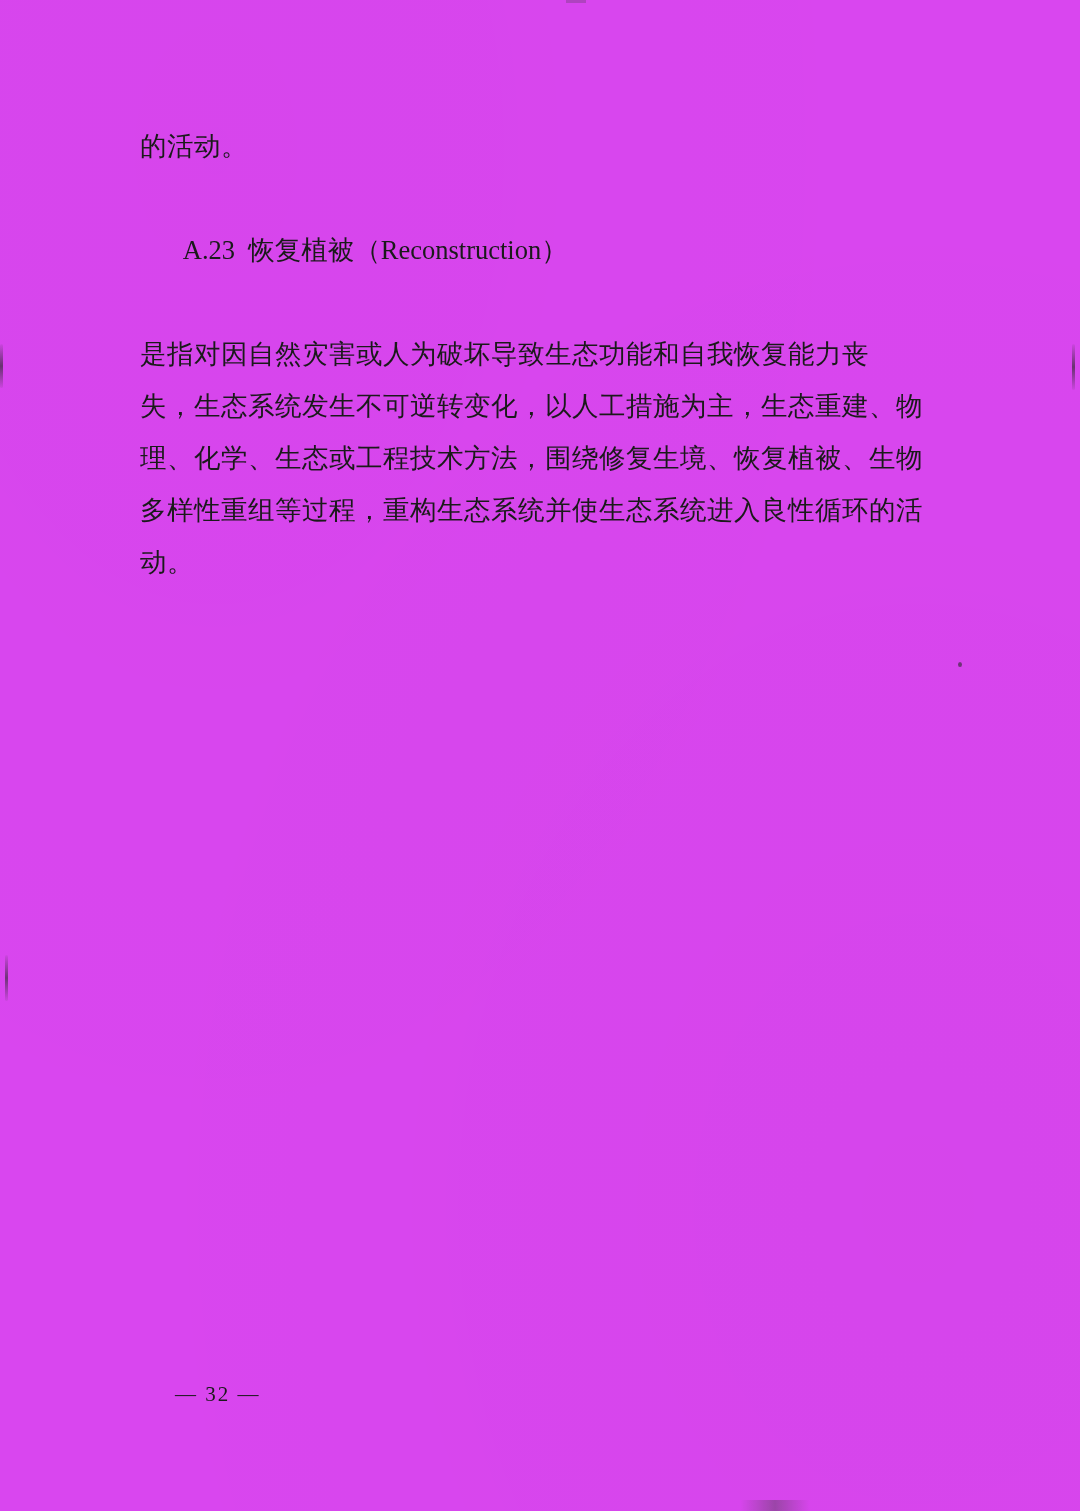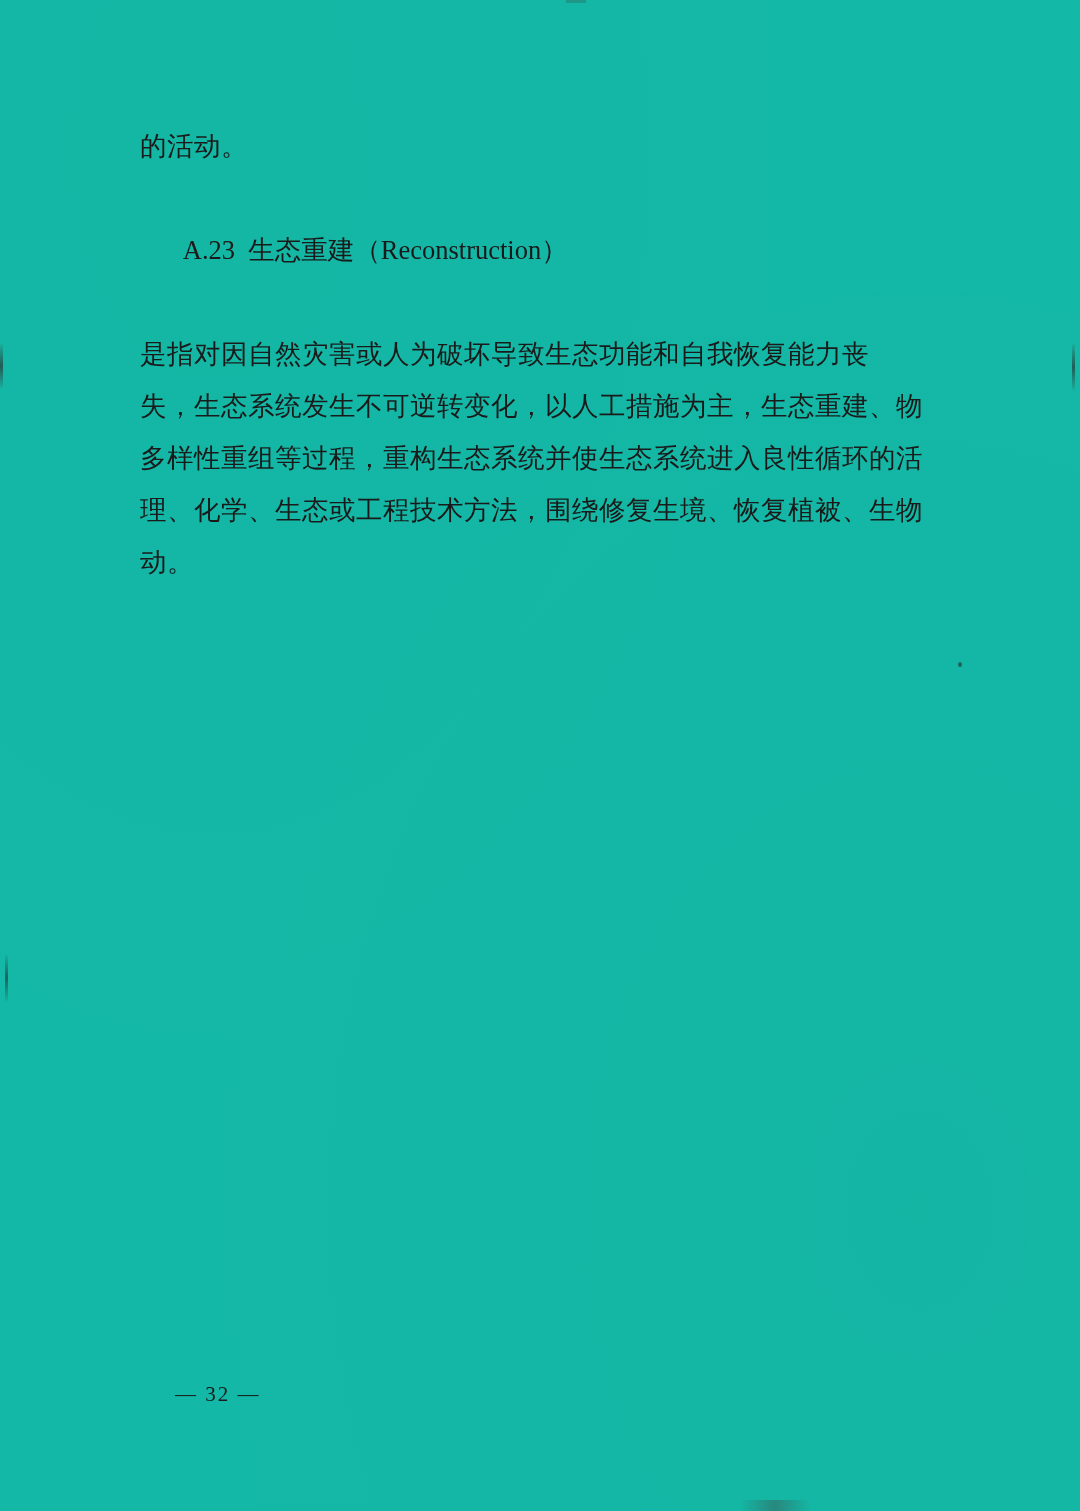--- a/index.html
+++ b/index.html
@@ -4,21 +4,21 @@
 <style>
   html, body {
     margin: 0;
     padding: 0;
     background: #ffffff;
   }
   .page {
     position: relative;
     width: 1080px;
     height: 1511px;
-    background: #14b8a6;
+    background: #d946ef;
     overflow: hidden;
     font-family: "Liberation Serif", serif;
     color: #1a1a1a;
   }
   
   .paper-tint {
     position: absolute;
     inset: 0;
     background:
       radial-gradient(ellipse at 20% 10%, rgba(0,0,0,0.012), rgba(0,0,0,0) 60%),
@@ -128,28 +128,28 @@
   <div class="edge-mark mark-right-top"></div>
   <div class="edge-mark mark-left-mid"></div>
   <div class="edge-mark mark-dot"></div>
   <div class="edge-mark mark-bottom-smudge"></div>
 
   <div class="content">
 
     <div class="line">的活动。</div>
 
     <div class="heading-line">
-      <span class="heading-num">A.23  生态重建（Reconstruction）</span>
+      <span class="heading-num">A.23  恢复植被（Reconstruction）</span>
     </div>
 
     <div class="body-block">
       <div class="line">是指对因自然灾害或人为破坏导致生态功能和自我恢复能力丧</div>
       <div class="line">失，生态系统发生不可逆转变化，以人工措施为主，生态重建、物</div>
+      <div class="line">理、化学、生态或工程技术方法，围绕修复生境、恢复植被、生物</div>
       <div class="line">多样性重组等过程，重构生态系统并使生态系统进入良性循环的活</div>
-      <div class="line">理、化学、生态或工程技术方法，围绕修复生境、恢复植被、生物</div>
       <div class="line">动。</div>
     </div>
 
   </div>
 
   <div class="page-number">— 32 —</div>
 
 </div>
 
 </body></html>

